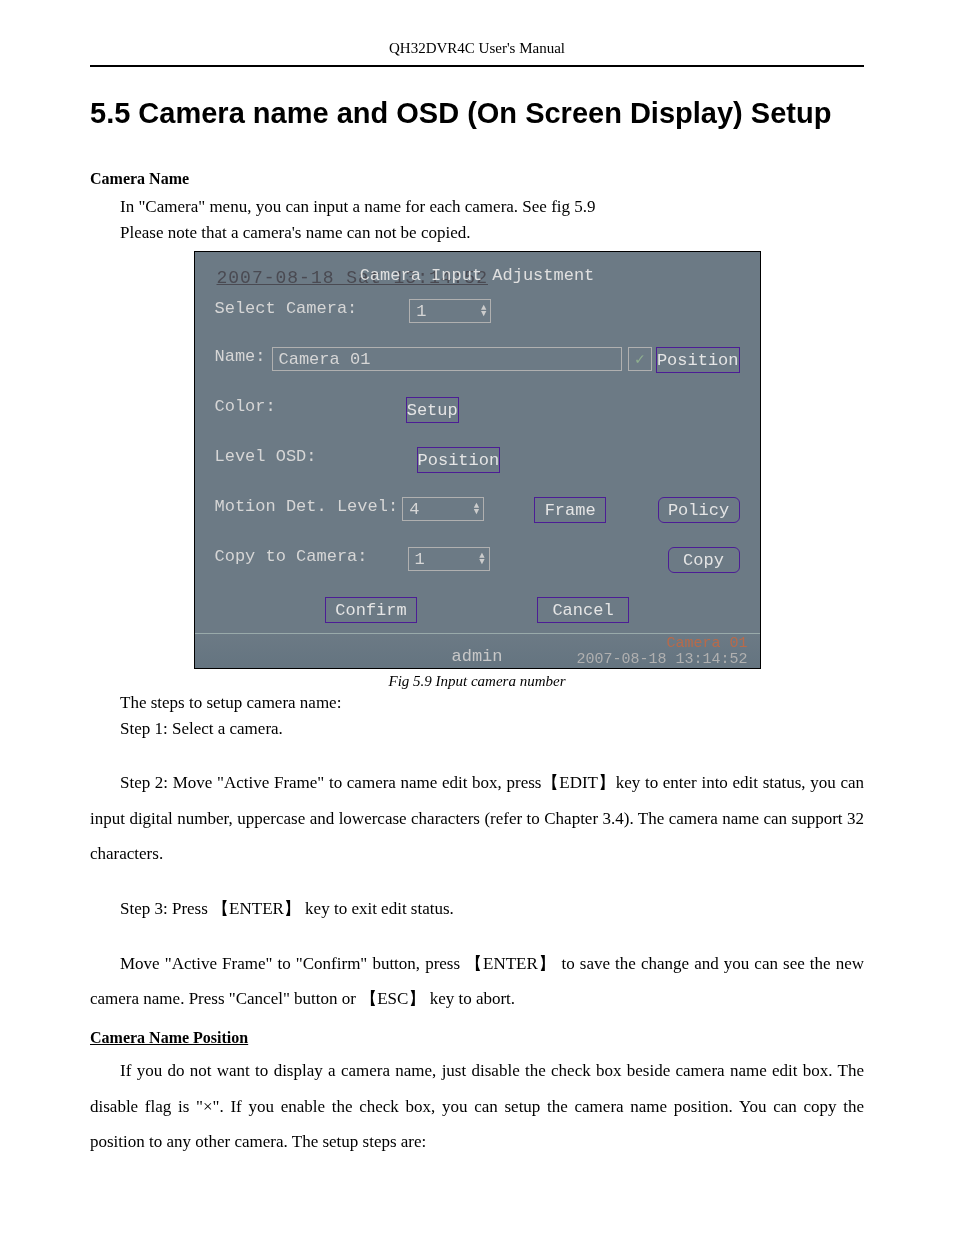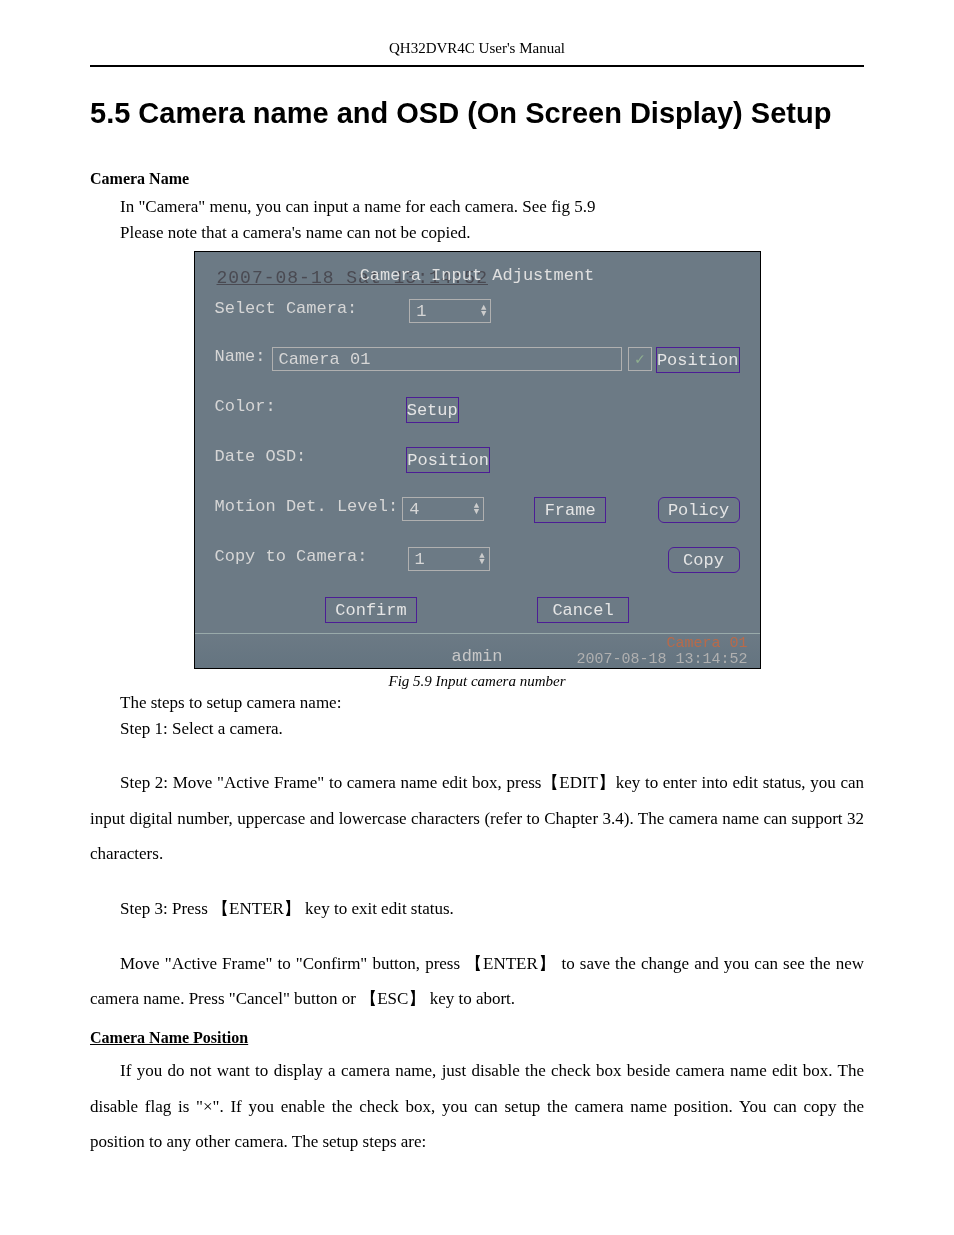--- a/index.html
+++ b/index.html
@@ -208,21 +208,21 @@
       <span class="btn">Position</span>
     </div>
 
     <div class="row">
       <span class="label">Color:</span>
       <span style="width:130px;"></span>
       <span class="btn">Setup</span>
     </div>
 
     <div class="row">
-      <span class="label">Date OSD:</span>
+      <span class="label">Level OSD:</span>
       <span style="width:100px;"></span>
       <span class="btn">Position</span>
     </div>
 
     <div class="row">
       <span class="label">Motion Det. Level:</span>
       <span class="spin">
         <span>4</span>
         <span class="arrows">▲<br>▼</span>
       </span>

